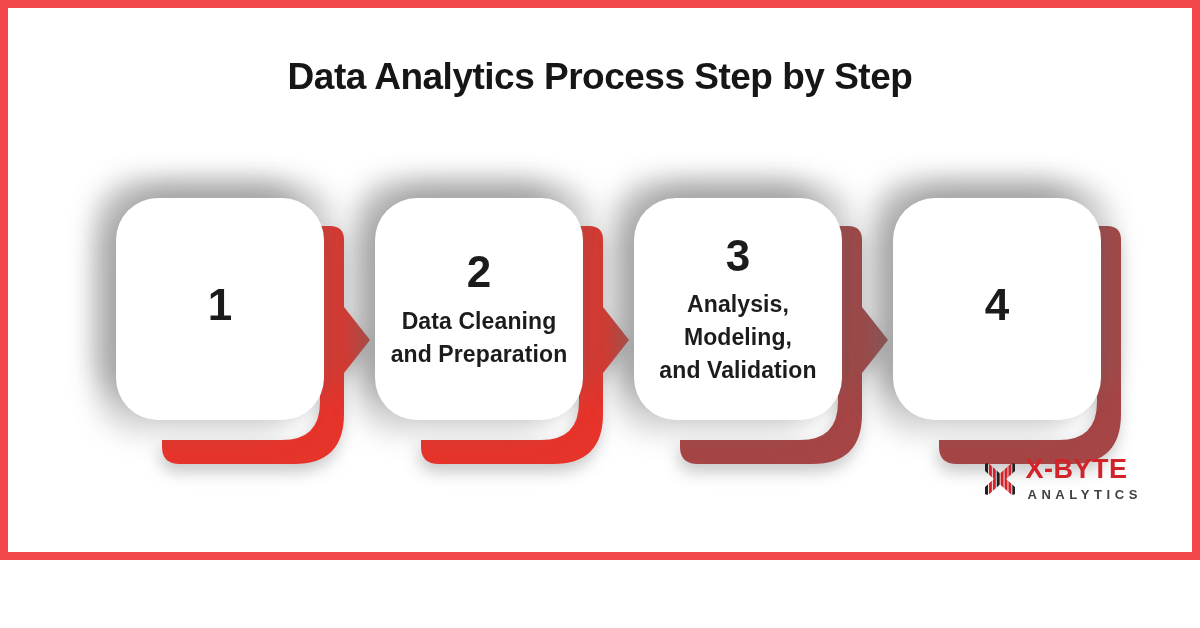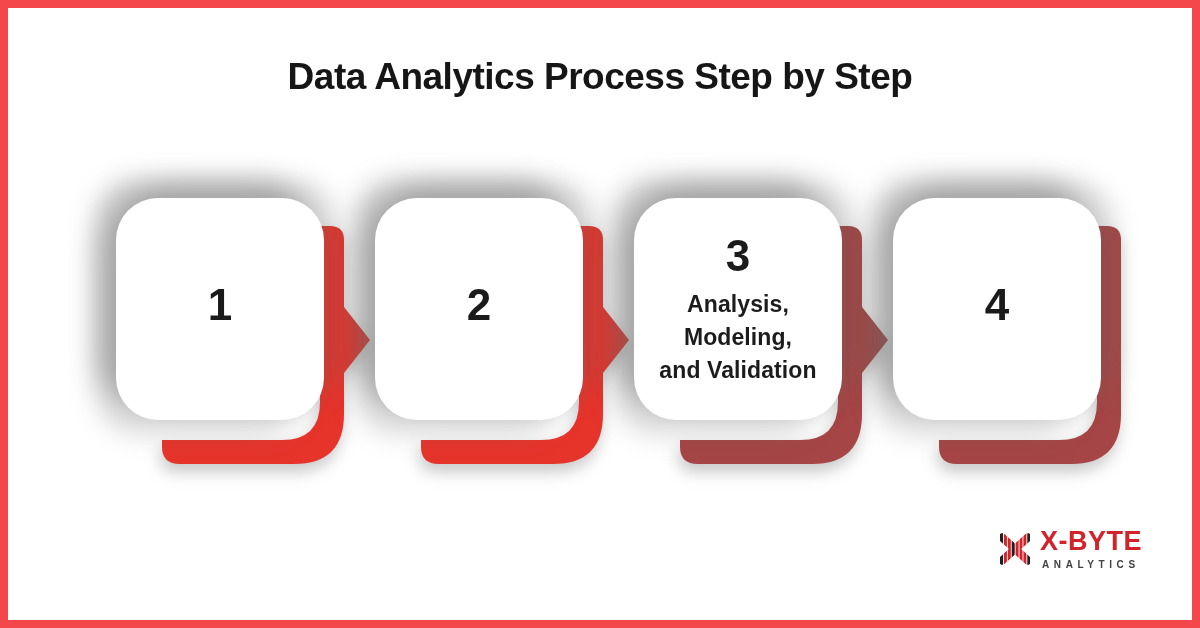--- a/index.html
+++ b/index.html
@@ -1,17 +1,17 @@
 <!DOCTYPE html>
 <html><head>
 <meta charset="utf-8">
 <style>
   html,body{margin:0;padding:0;background:#ffffff;}
   .canvas{
-    position:relative;width:1200px;height:628px;background:#ffffff;
+    position:relative;width:1200px;height:560px;background:#ffffff;
     font-family:"Liberation Sans",sans-serif;overflow:hidden;box-sizing:border-box;
   }
   .frame{position:absolute;inset:0;border:8px solid #F4474B;pointer-events:none;z-index:10;}
   .title{
     position:absolute;top:56px;left:0;width:100%;text-align:center;
     font-size:37px;font-weight:800;letter-spacing:-0.5px;color:#161616;
   }
   .steps{position:absolute;top:198px;left:116px;display:flex;gap:51px;}
   .step{position:relative;width:208px;height:270px;}
   .accent-svg{position:absolute;left:0;top:0;z-index:1;filter:drop-shadow(-2px 8px 8px rgba(70,70,70,0.30));}
@@ -20,21 +20,21 @@
     z-index:2;display:flex;flex-direction:column;align-items:center;justify-content:center;
     box-shadow:-20px -18px 26px rgba(105,105,105,0.42),
                12px -16px 24px rgba(105,105,105,0.28),
                -20px 14px 26px rgba(105,105,105,0.25);
   }
   .step-number{font-size:44px;font-weight:600;color:#1b1b1b;line-height:1.15;margin-bottom:7px;}
   .step-label{font-size:23px;font-weight:600;color:#1c1c1c;line-height:33px;text-align:center;letter-spacing:0.1px;}
   .logo{position:absolute;right:58px;bottom:58px;display:flex;align-items:center;gap:10px;z-index:5;}
   .logo-text{display:flex;flex-direction:column;}
   .logo-brand{font-size:27px;font-weight:800;letter-spacing:0.5px;line-height:1;color:#D2232A;}
-  .logo-sub{font-size:10px;font-weight:600;letter-spacing:4.6px;color:#414042;margin-top:4px;padding-left:2px;}
+  .logo-sub{font-size:13px;font-weight:600;letter-spacing:4.6px;color:#414042;margin-top:4px;padding-left:2px;}
 </style>
 </head>
 <body>
 
 <div class="canvas">
   <div class="frame"></div>
 
   <div class="title">Data Analytics Process Step by Step</div>
 
   <div class="steps">
@@ -47,20 +47,21 @@
         <div class="step-number">1</div>
       </div>
     </div>
 
     <div class="step">
       <svg class="accent-svg" width="260" height="274" viewBox="0 0 260 274">
         <path d="M204 28 H214 Q228 28 228 42 V109 L254 142 L228 175 V216 Q228 266 178 266 H64 Q46 266 46 249 V242 H166 Q204 242 204 204 Z" fill="#E7342B"></path>
       </svg>
       <div class="card">
         <div class="step-number">2</div>
+        <div class="step-label">Data Cleaning<br>and Preparation</div>
       </div>
     </div>
 
     <div class="step">
       <svg class="accent-svg" width="260" height="274" viewBox="0 0 260 274">
         <path d="M204 28 H214 Q228 28 228 42 V109 L254 142 L228 175 V216 Q228 266 178 266 H64 Q46 266 46 249 V242 H166 Q204 242 204 204 Z" fill="#A64545"></path>
       </svg>
       <div class="card">
         <div class="step-number">3</div>
         <div class="step-label">Analysis,<br>Modeling,<br>and Validation</div>

